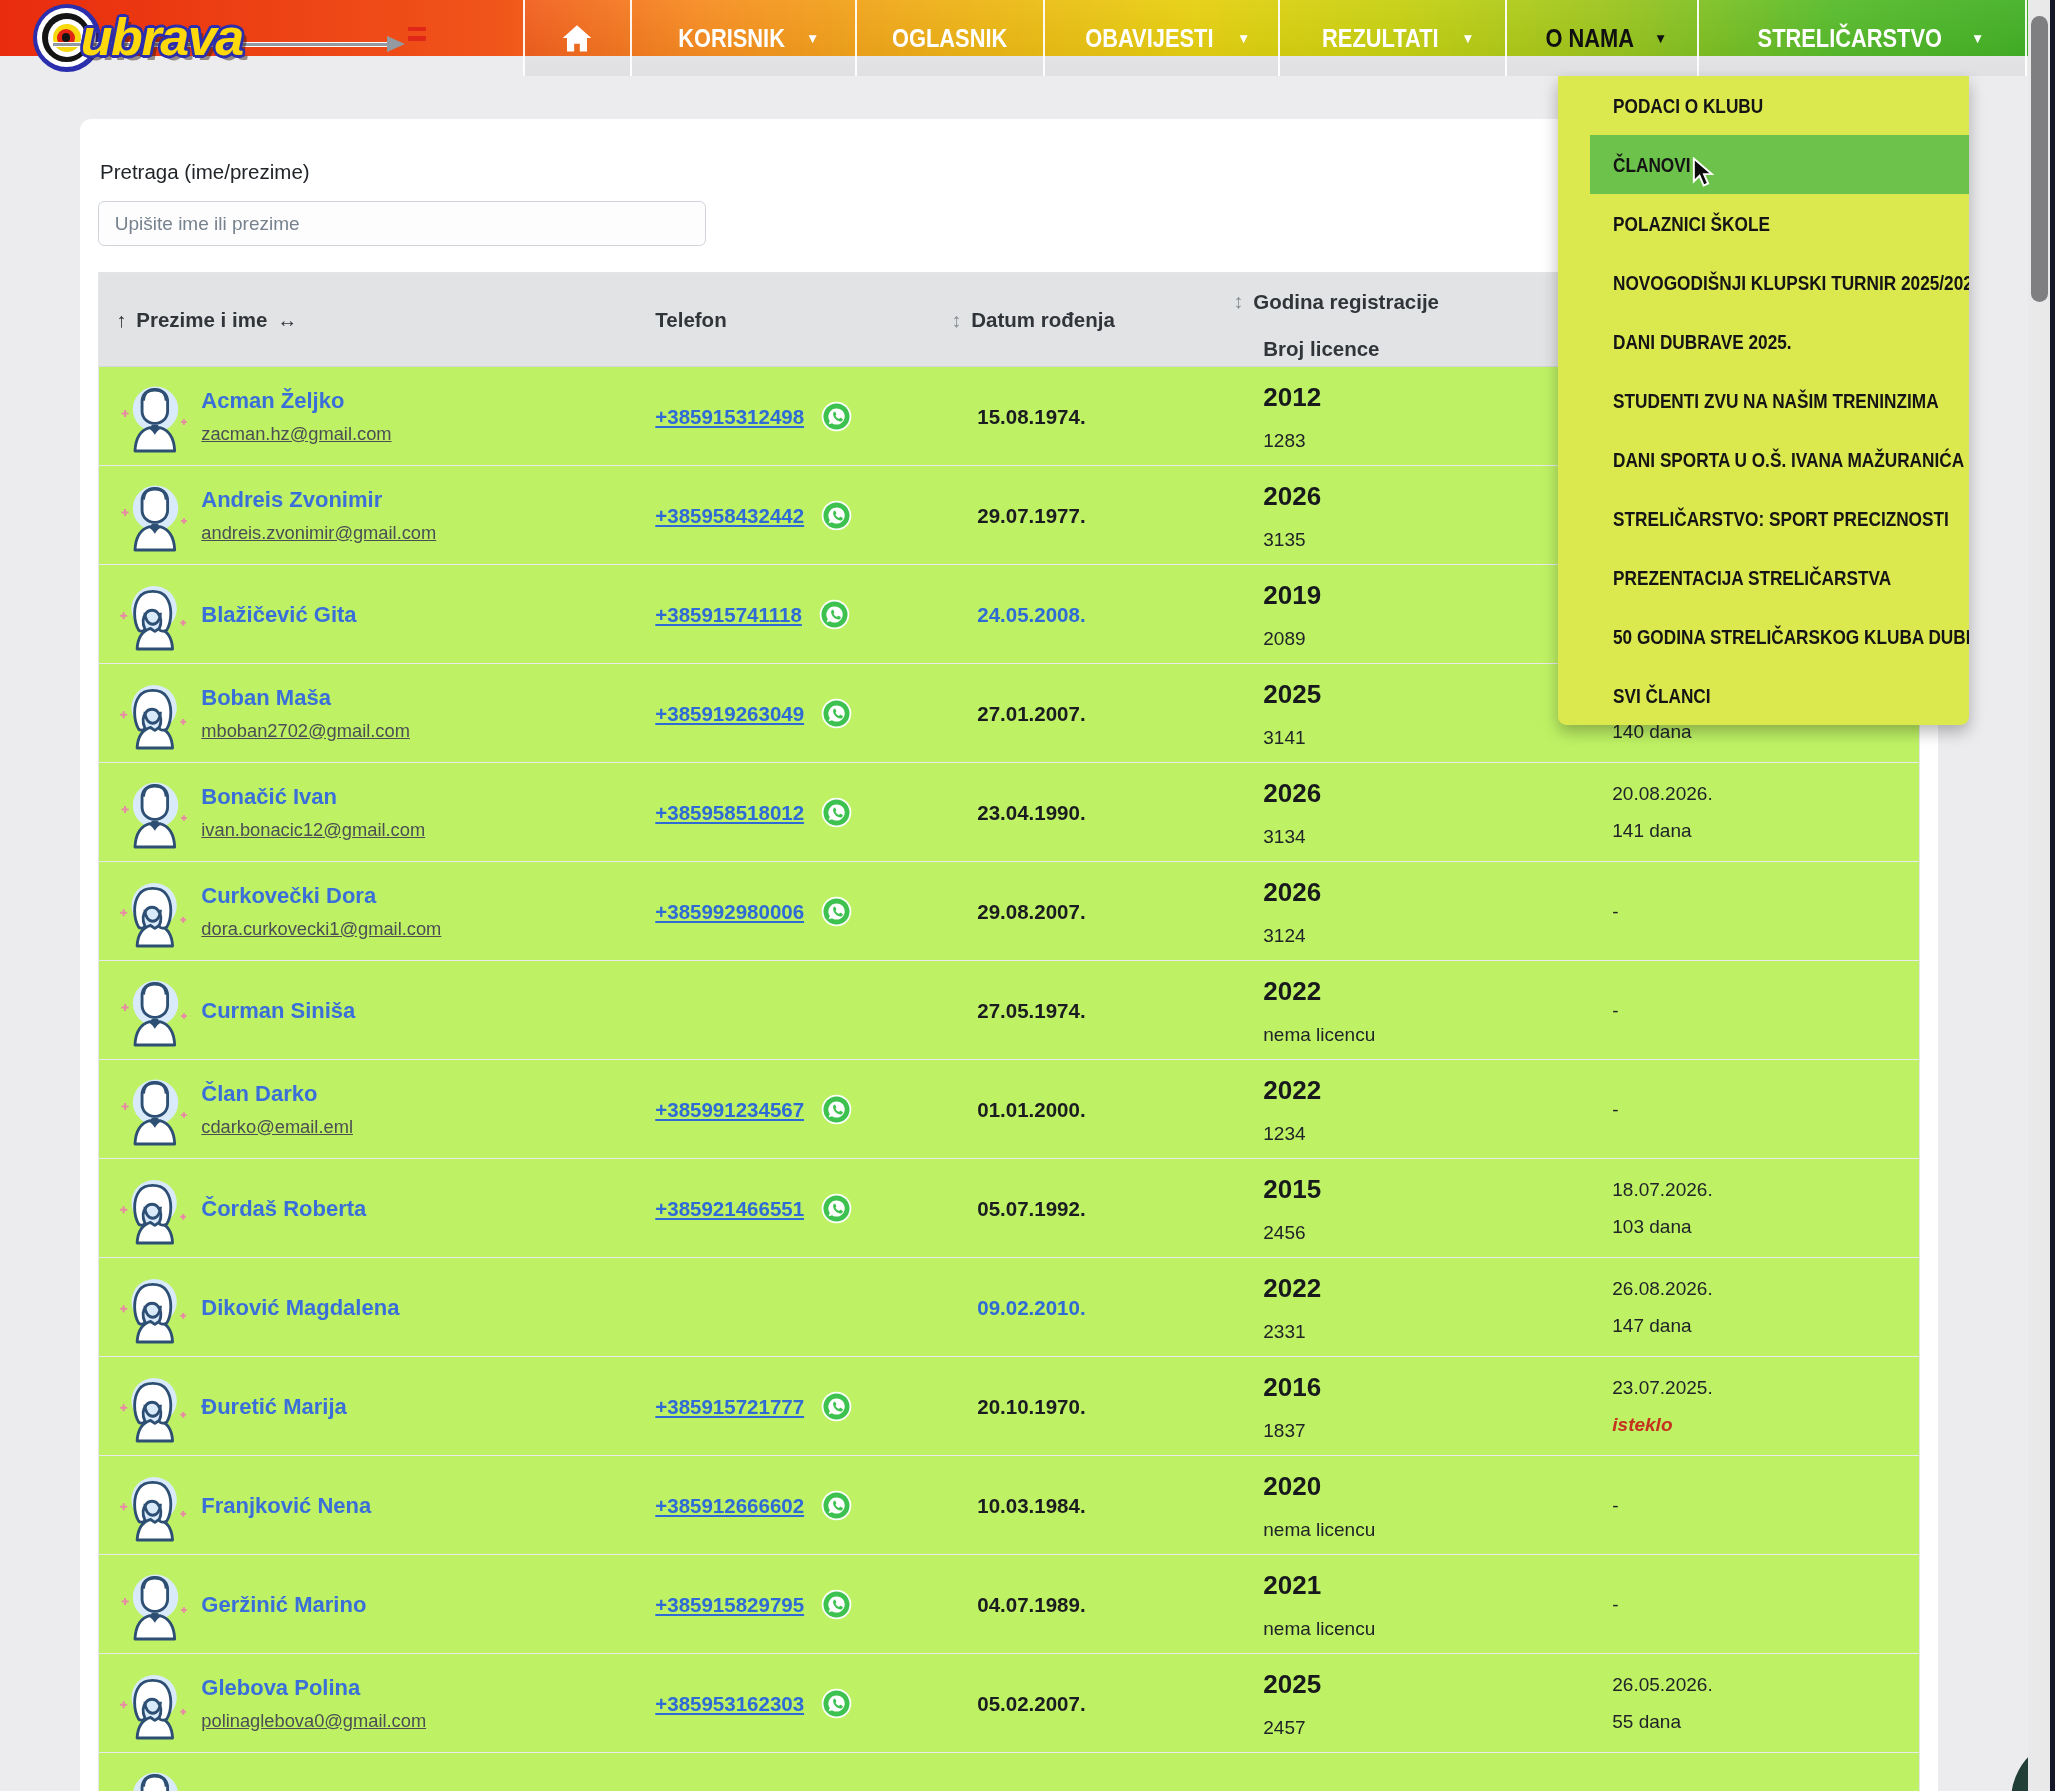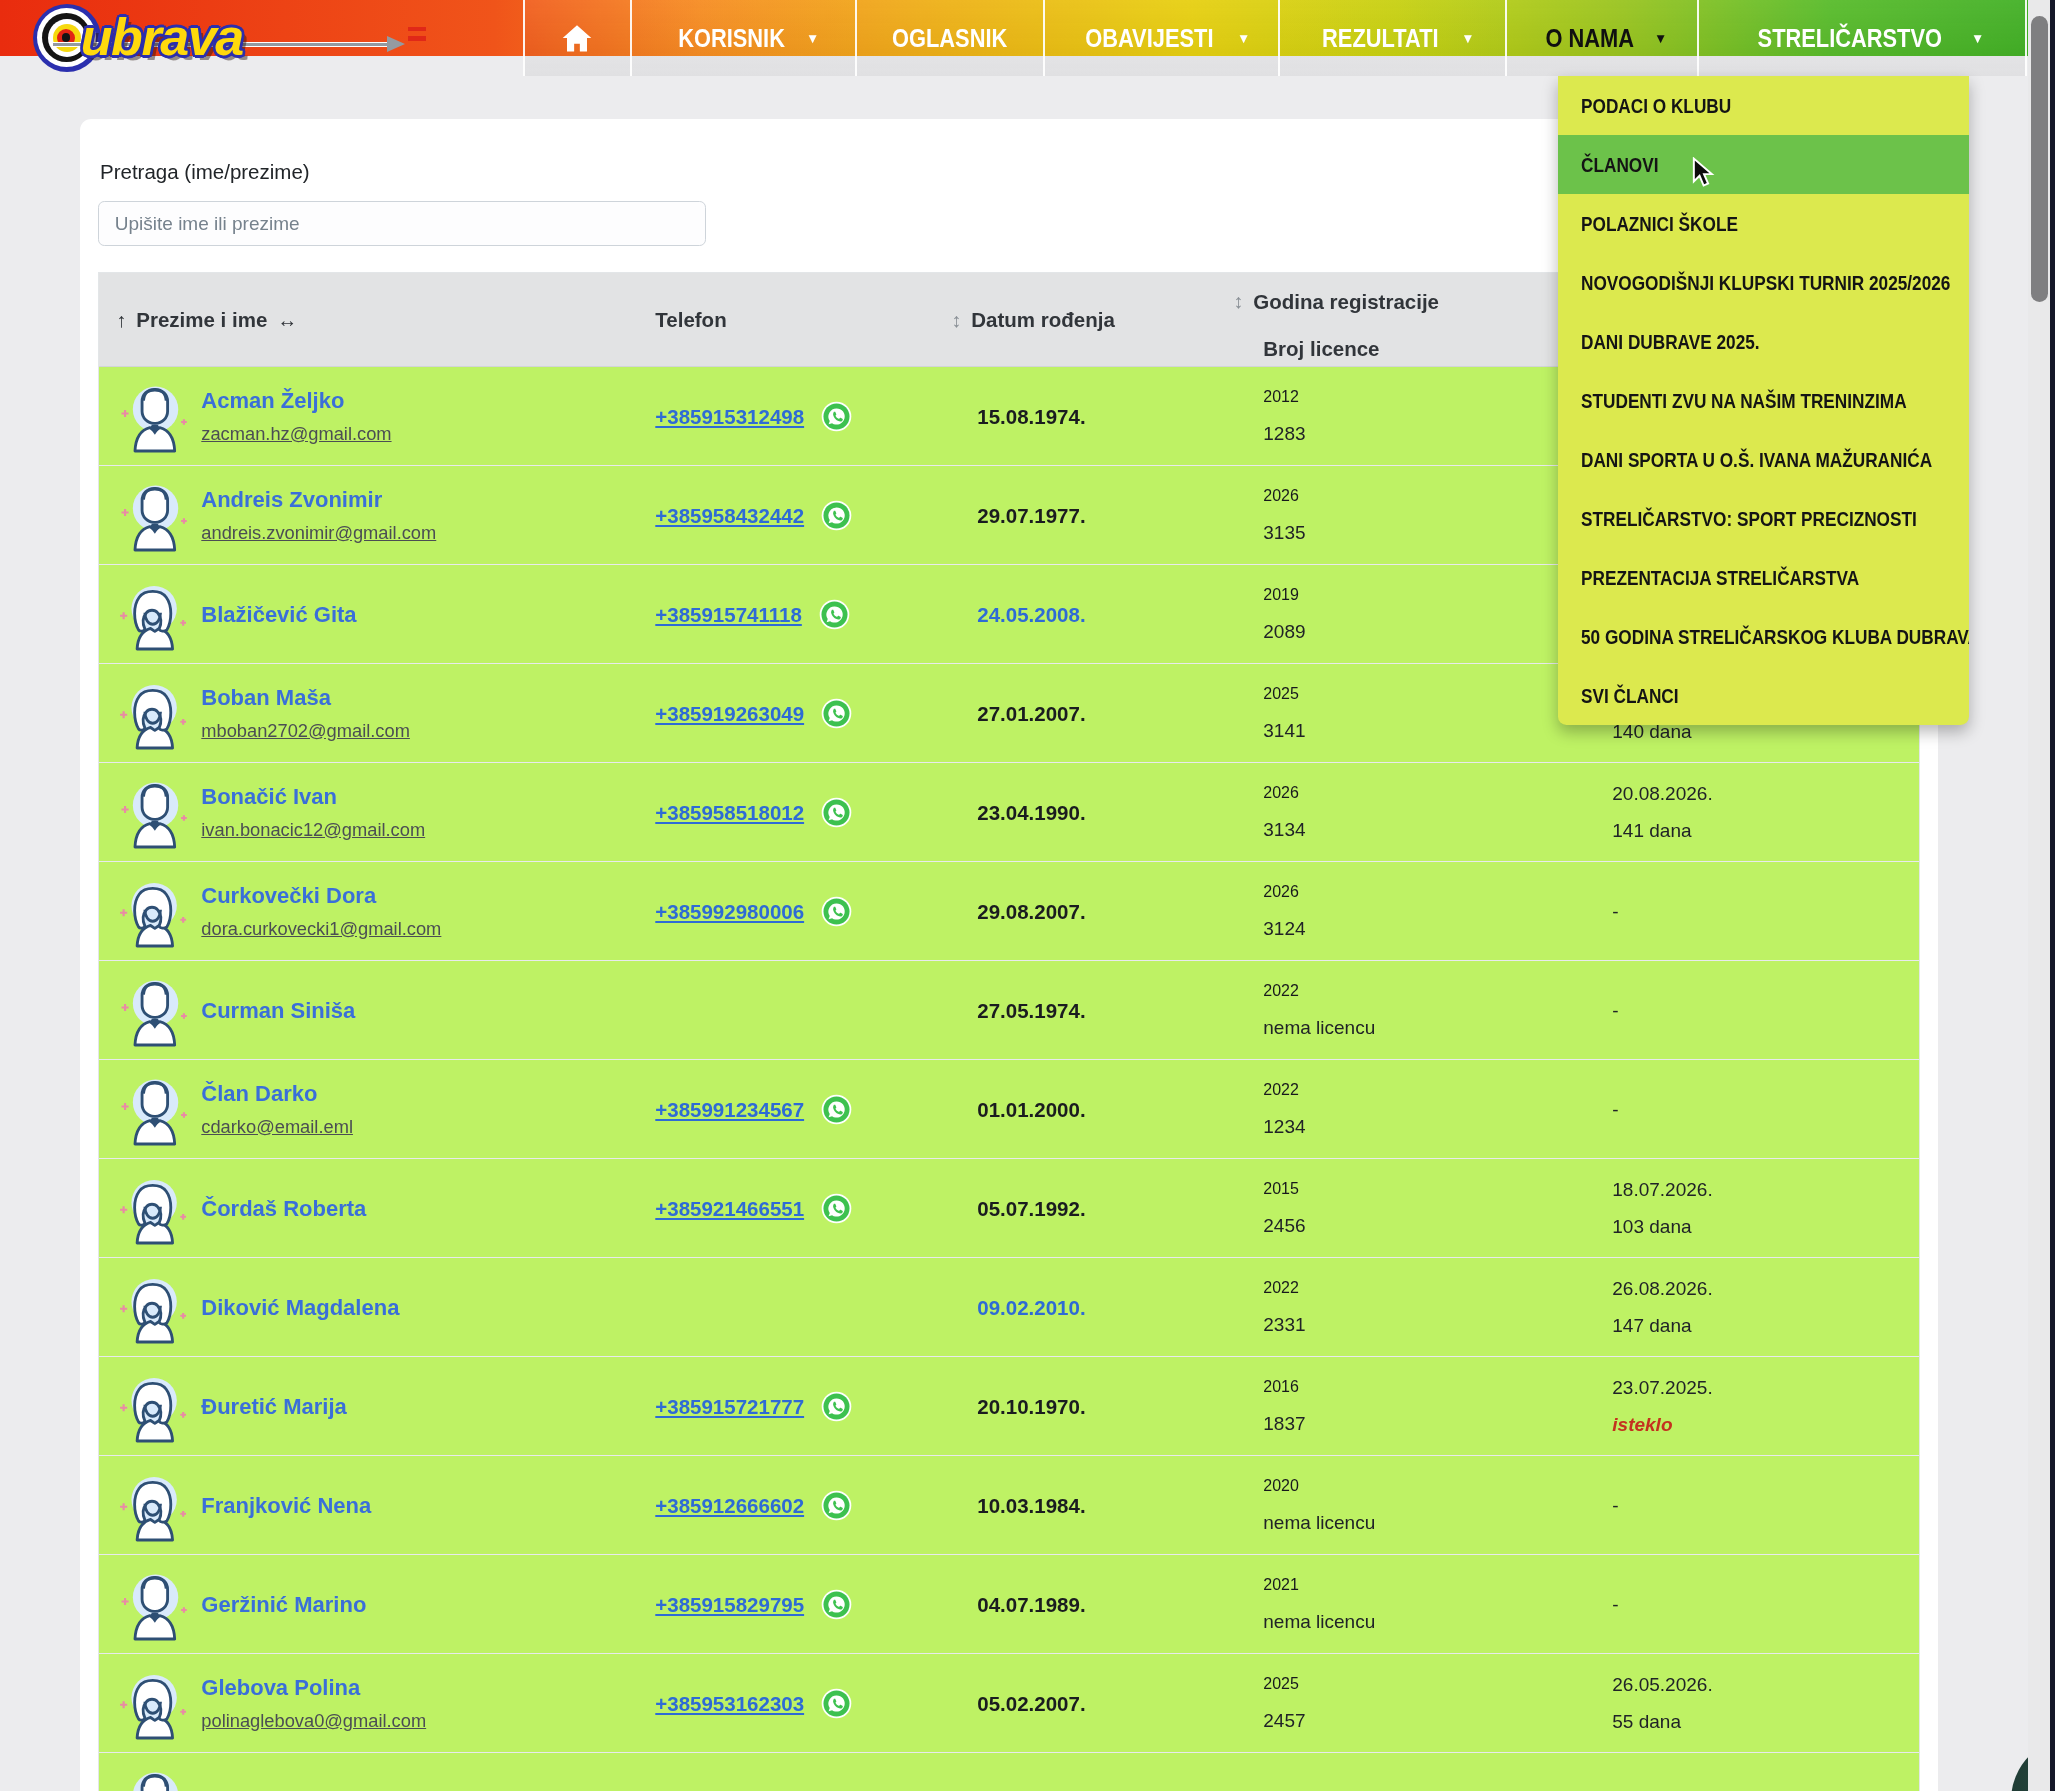--- a/index.html
+++ b/index.html
@@ -57,30 +57,30 @@
   .avatar { width:78px; height:78px; }
   .c-name { left:102px; width:437px; flex-direction:column; justify-content:center; gap:8.5px; }
   .mname  { font-size:22px; font-weight:700; color:#3a6fd9; text-decoration:none; cursor:pointer; }
   .memail { font-size:18.3px; color:#4b4e53; text-decoration:underline; cursor:pointer; }
   .c-phone{ left:556px; width:310px; align-items:center; gap:17px; }
   .mphone { font-size:20.5px; font-weight:600; color:#2e6bd5; text-decoration:underline; cursor:pointer; }
   .wa     { width:31px; height:31px; cursor:pointer; }
   .c-birth{ left:878px; width:233px; align-items:center; font-size:20.5px; font-weight:700; color:#1a1c1f; }
   .c-birth.blue { color:#2e6bd5; }
   .c-reg  { left:1164px; width:296px; flex-direction:column; justify-content:center; gap:17px; }
-  .ryear  { font-size:16px; font-weight:400; color:#17191c; }
+  .ryear  { font-size:26px; font-weight:700; color:#17191c; }
   .rlic   { font-size:19px; color:#202327; }
   .c-exp  { left:1513px; width:282px; flex-direction:column; justify-content:center; gap:15.5px; }
   .edate, .edays { font-size:19px; color:#202327; }
   .edays.expired { color:#c4311f; font-style:italic; font-weight:700; }
 
   
   #dropdown { position:absolute; left:1558px; top:76px; width:411px; z-index:40;
     background:#dce94e; border-radius:0 0 8.5px 8.5px; box-shadow:0 7px 15.5px rgba(0,0,0,.28); overflow:hidden; }
-  .dd-item { display:flex; align-items:center; height:59px; padding-left:22.6px; text-decoration:none; cursor:pointer; }
+  .dd-item { display:flex; align-items:center; height:59px; padding-left:22.6px; text-decoration:none; cursor:pointer;margin-left:32px; }
   .dd-item.hl { background:#6cc24a; }
   .dd-label { display:inline-block; transform:scaleX(.82); transform-origin:left center;
     font-size:21px; font-weight:800; color:#141414; white-space:nowrap; }
   #cursor { position:absolute; left:1688px; top:157px; z-index:45; }
 
   
   #scroll-track { position:absolute; left:2028px; top:0; width:22.6px; height:1792px; background:#e9e9ea; z-index:50; }
   #scroll-thumb { position:absolute; left:2.8px; top:15.5px; width:17px; height:286px; background:#7f7f81; border-radius:8.5px; cursor:pointer; }
   #dark-edge { position:absolute; left:2050px; top:0; width:5.6px; height:1792px; background:#141728; z-index:55; }
   #fab { position:absolute; left:2011px; top:1737px; width:127px; height:127px; border-radius:50%;

